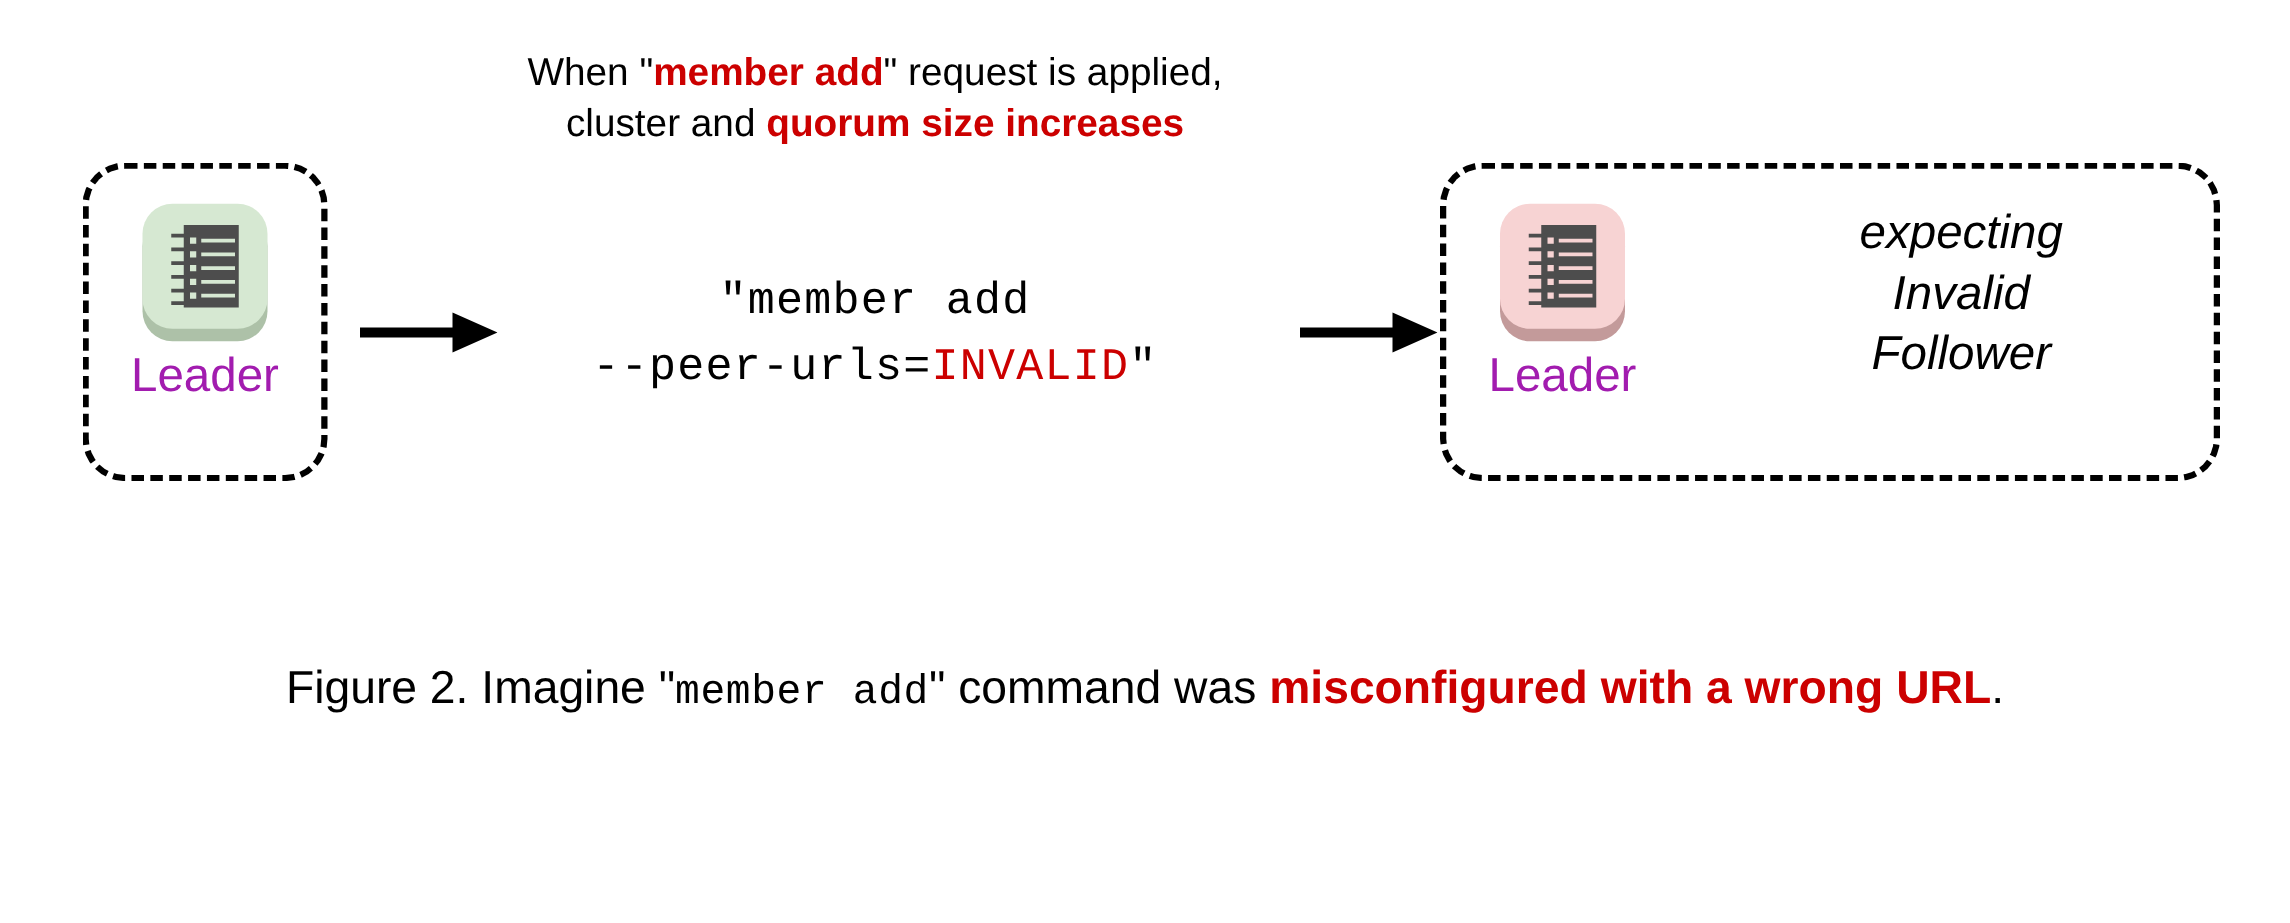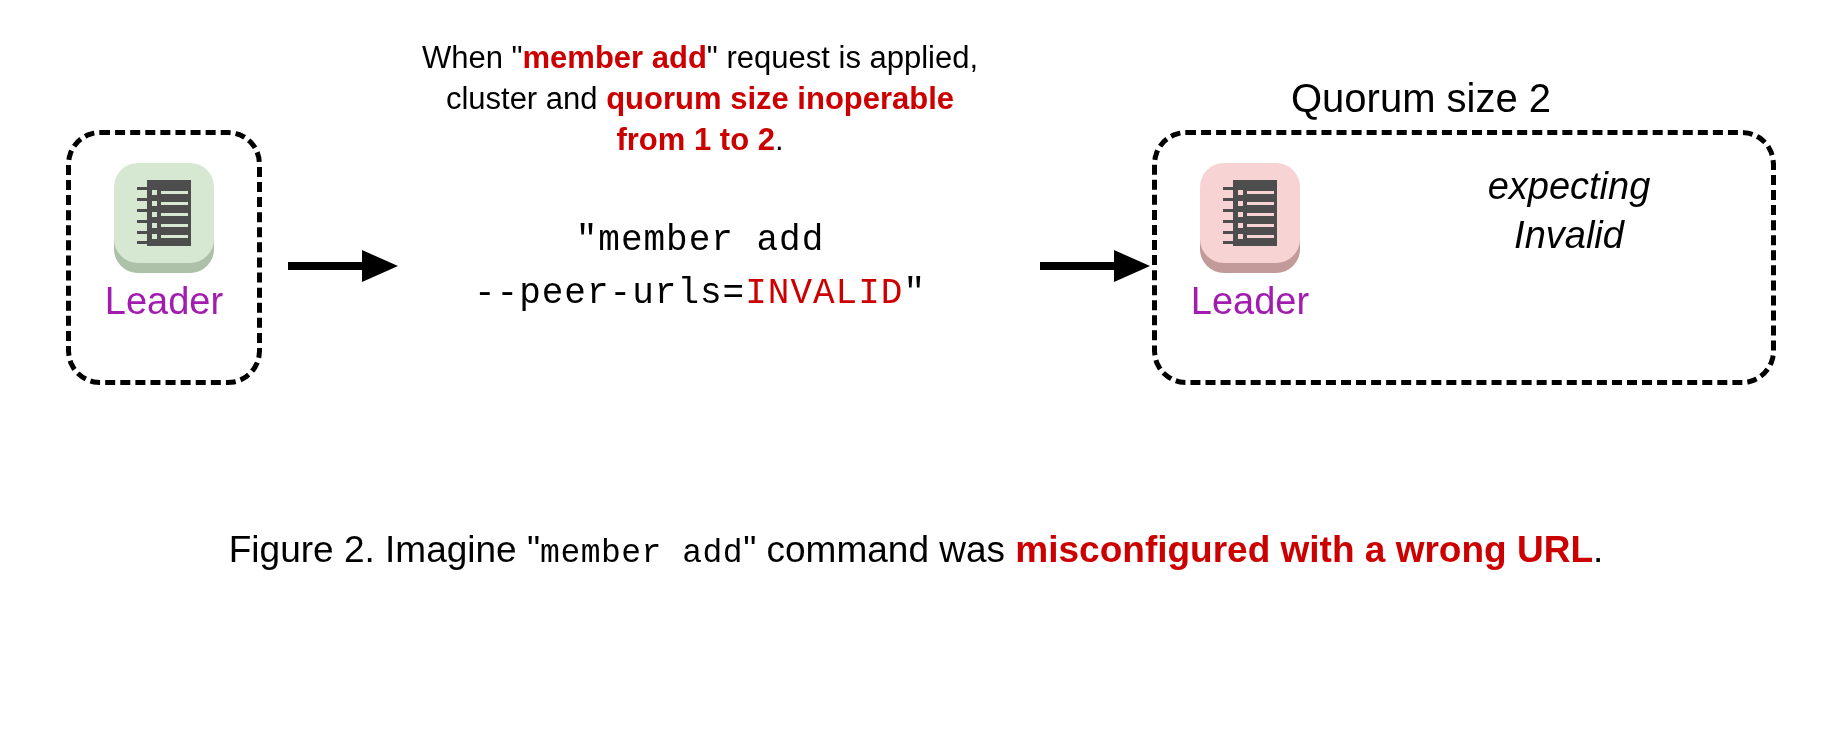--- a/index.html
+++ b/index.html
@@ -248,43 +248,41 @@
           <div class="ledger-dot fill-green"></div>
           <div class="ledger-line fill-green"></div>
         </div>
       </div>
     </div>
     <div class="node-label">Leader</div>
   </div>
 
   <div id="top-note">
     <div><span>When "</span><span class="red-b">member add</span><span>" request is applied,</span></div>
-    <div><span>cluster and </span><span class="red-b">quorum size inoperable</span></div>
-    <div><span class="red-b">from 1 to 2</span><span>.</span></div>
+    <div><span>cluster and </span><span class="red-b">quorum size increases</span></div>
   </div>
 
   <div id="command-block">
     <div>"member add</div>
     <div><span>--peer-urls=</span><span class="red">INVALID</span><span>"</span></div>
   </div>
 
   <div class="arrow" id="arrow-left">
     <svg width="110" height="46" viewBox="0 0 110 46" xmlns="http://www.w3.org/2000/svg">
       <rect x="0" y="18" width="80" height="8" fill="#000000"></rect>
       <polygon points="74,6 110,22 74,38" fill="#000000"></polygon>
     </svg>
   </div>
   <div class="arrow" id="arrow-right">
     <svg width="110" height="46" viewBox="0 0 110 46" xmlns="http://www.w3.org/2000/svg">
       <rect x="0" y="18" width="80" height="8" fill="#000000"></rect>
       <polygon points="74,6 110,22 74,38" fill="#000000"></polygon>
     </svg>
   </div>
 
-  <div class="group-title" id="quorum-2-title">Quorum size 2</div>
 
   <div class="cluster-box" id="cluster-box-right"></div>
 
   <div class="node" id="node-right">
     <div class="node-icon-wrap">
       <div class="node-icon-shadow shadow-pink"></div>
       <div class="node-icon-tile tile-pink"></div>
       <div class="ledger">
         <div class="ledger-body"></div>
         <div class="ledger-ring" style="top:7px"></div>
@@ -314,20 +312,21 @@
           <div class="ledger-line fill-pink"></div>
         </div>
       </div>
     </div>
     <div class="node-label">Leader</div>
   </div>
 
   <div id="expecting-note">
     <div>expecting</div>
     <div>Invalid</div>
+    <div>Follower</div>
   </div>
 
 
   <div id="figure-caption">
     <div><span class="ital">Figure 2.</span><span> Imagine "</span><span class="mono">member add</span><span>" command was </span><span class="red-b">misconfigured with a wrong URL</span><span>.</span></div>
   </div>
 
 </div>
 
 </body></html>

